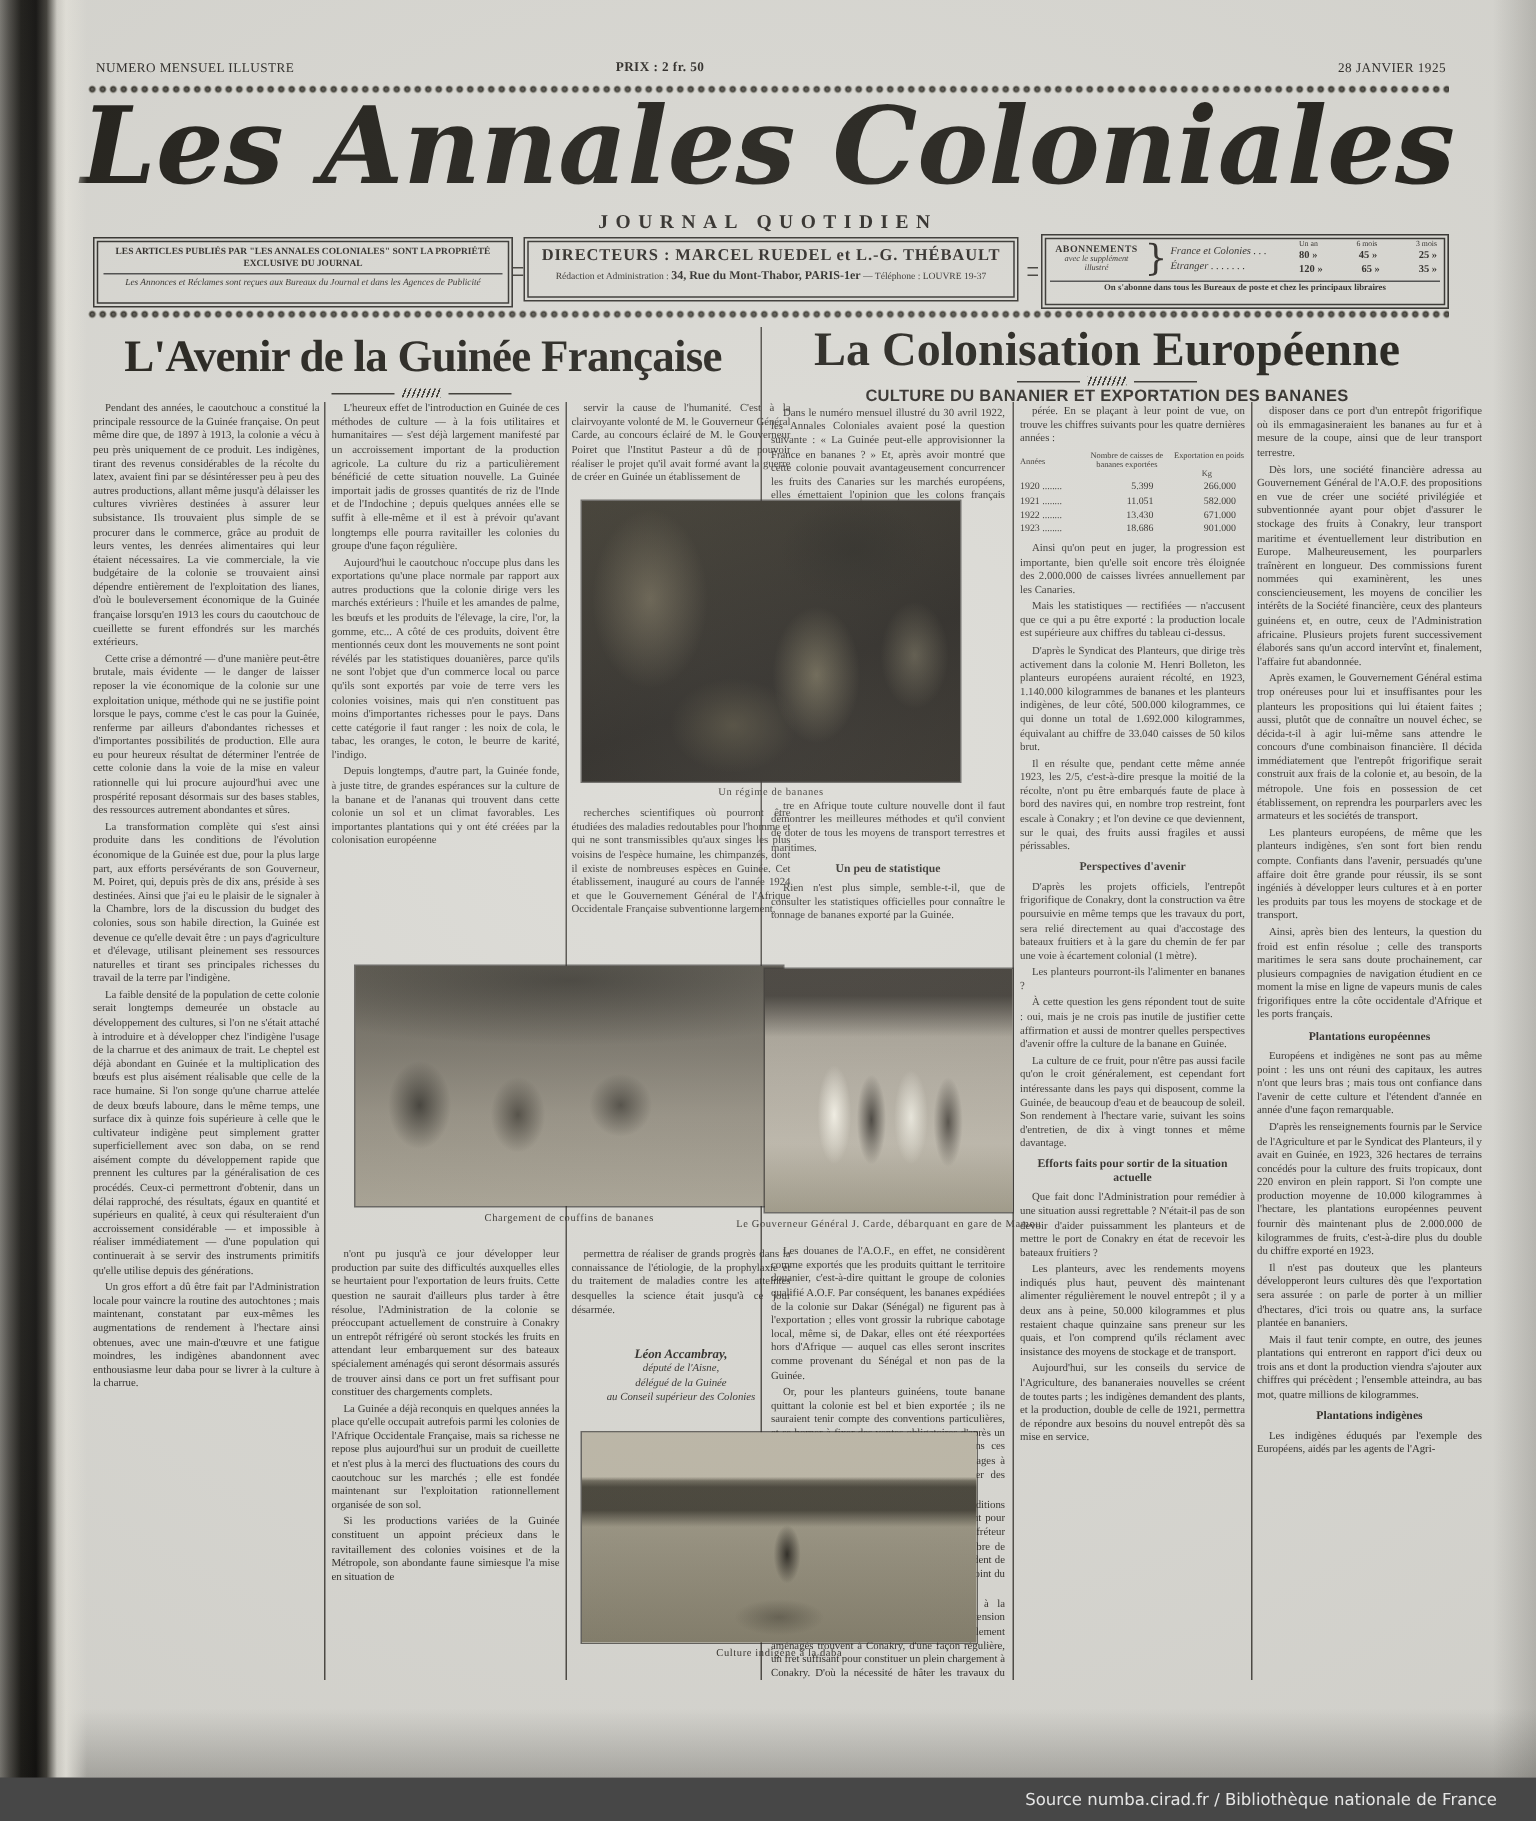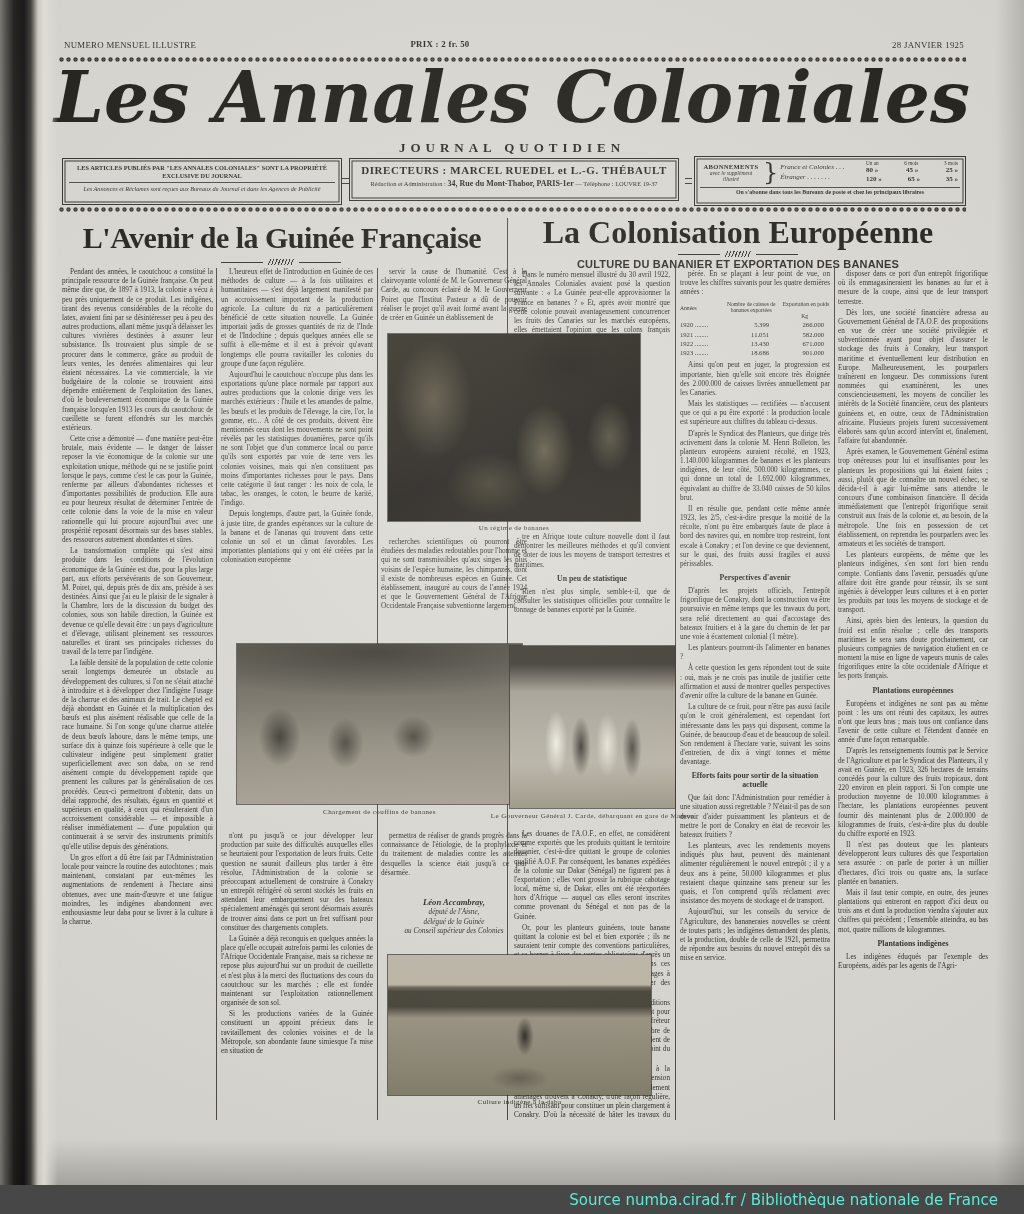--- a/index.html
+++ b/index.html
@@ -7,22 +7,22 @@
         font-family:"Liberation Serif","DejaVu Serif",serif;color:#221f1b;}
   #page::after{content:"";position:absolute;inset:0;z-index:9;pointer-events:none;
         background:radial-gradient(120% 90% at 50% 40%, rgba(255,255,255,0.18), rgba(0,0,0,0.05) 88%);}
   
   #edge-left{position:absolute;left:0;top:0;width:58px;height:1214px;z-index:8;
         background:linear-gradient(90deg,#77756f 0px,#4a4843 6px,#181713 14px,#0d0c0a 24px,#3c3a34 31px,#cfcdc5 38px,#e4e2da 44px,rgba(228,226,218,0) 58px);}
   #edge-right{position:absolute;right:0;top:0;width:34px;height:1214px;z-index:1;
         background:linear-gradient(270deg,rgba(120,118,112,0.35),rgba(0,0,0,0) 85%);}
   #bottom-shade{position:absolute;left:0;bottom:29px;width:1024px;height:46px;z-index:1;
         background:linear-gradient(rgba(0,0,0,0),rgba(60,58,52,0.30));}
-  #source-bar{position:absolute;left:0;bottom:0;width:1024px;height:29px;background:#474747;color:#5eead4;z-index:10;
-        font-family:"DejaVu Sans","Liberation Sans",sans-serif;font-size:15px;
+  #source-bar{position:absolute;left:0;bottom:0;width:1024px;height:29px;background:#474747;color:#e5e5e5;z-index:10;
+        font-family:"DejaVu Sans","Liberation Sans",sans-serif;font-size:11px;
         display:flex;align-items:center;justify-content:flex-end;padding-right:26px;box-sizing:border-box;}
   
   .topitem{position:absolute;font-size:8.8px;letter-spacing:0.3px;}
   #issue-label{left:64px;top:40px;}
   #price-label{left:330px;top:39px;width:220px;text-align:center;font-weight:bold;}
   #date-label{left:838px;top:40px;width:126px;text-align:right;}
   .beads{position:absolute;left:58px;width:908px;height:7px;
         background-image:radial-gradient(circle 2.4px at 3.5px 3.5px,#56544e 0.7px,#232119 1.5px,#8d8b82 2.2px,rgba(0,0,0,0) 2.8px);
         background-size:7px 7px;background-repeat:repeat-x;}
   

